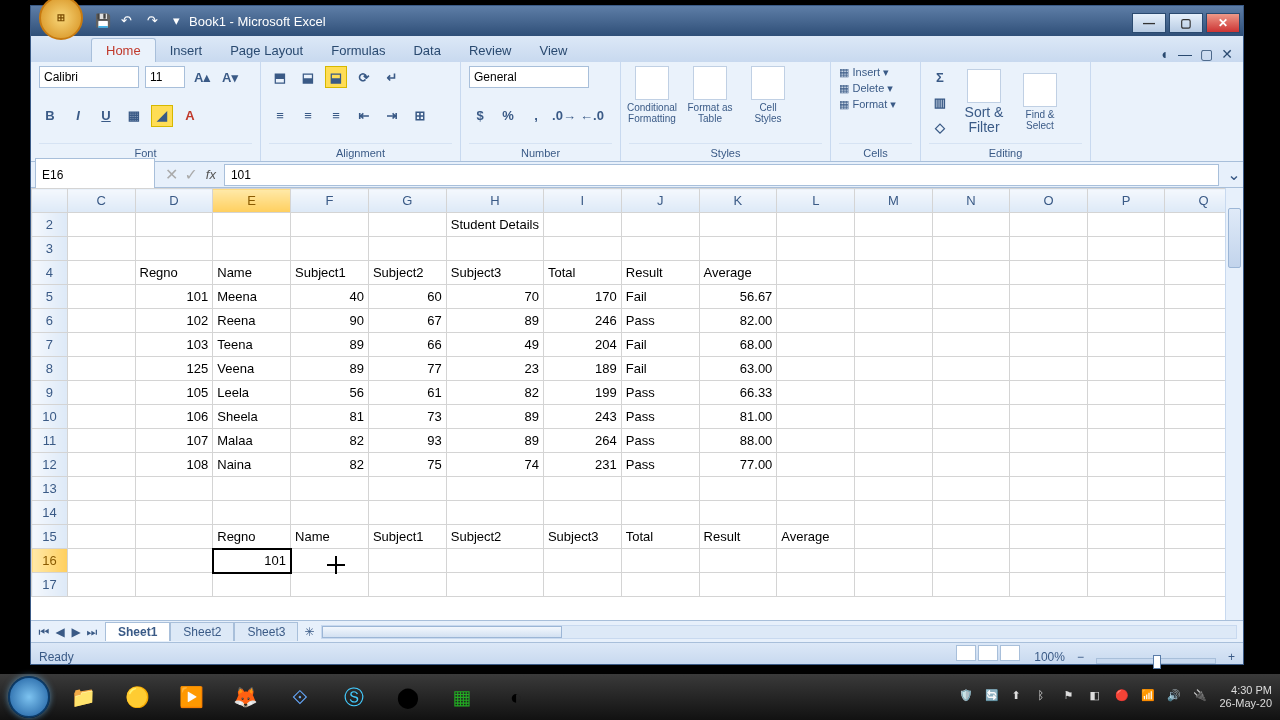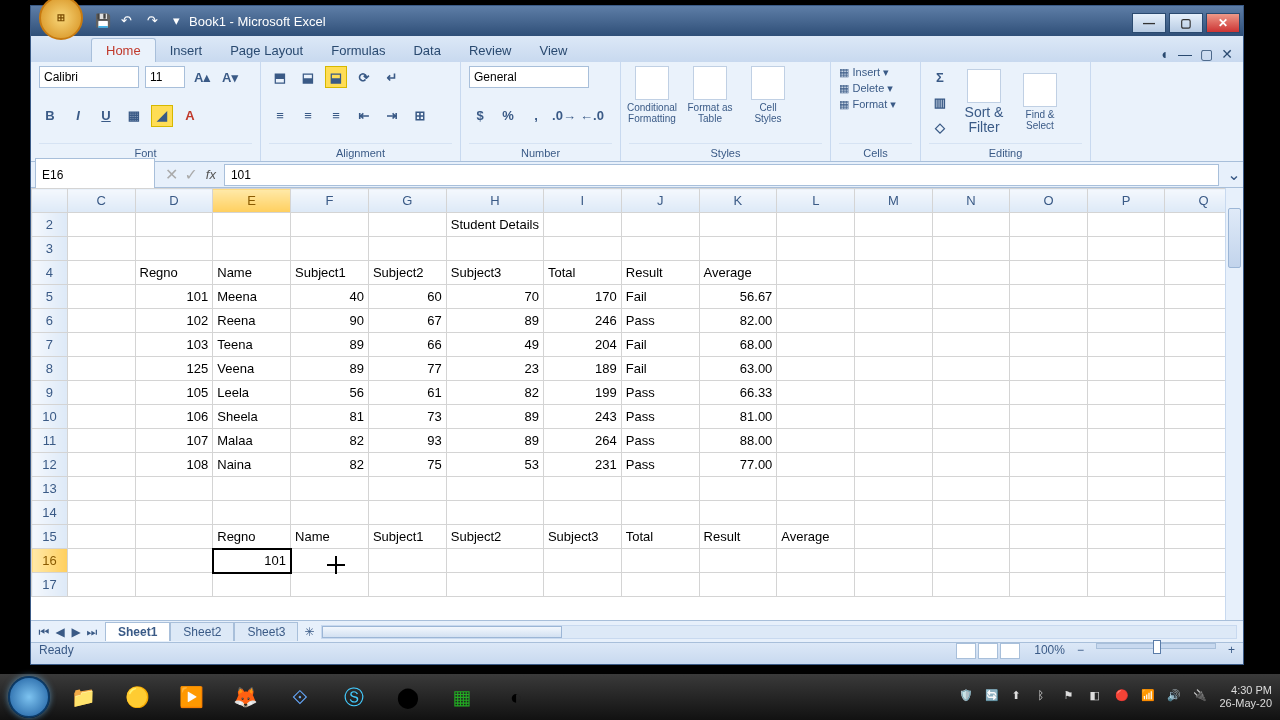--- a/index.html
+++ b/index.html
@@ -61,21 +61,21 @@
 
 .sheet-tabs { height:22px;background:#e7f0fb;border-top:1px solid #a8bfda;display:flex;align-items:center;font-size:12px;color:#3a5a86;}
 .sheet-nav { display:flex;gap:2px;padding:0 6px;}
 .sheet-nav span{width:14px;text-align:center;cursor:default;}
 .sheet-tab { padding:2px 12px;border:1px solid #a8bfda;border-bottom:none;background:#dde9f7;border-radius:0 0 0 0;}
 .sheet-tab.active { background:#fff; font-weight:bold;}
 .hscroll{flex:1;margin:0 6px;height:14px;background:#dde9f7;border:1px solid #c8d9ef;position:relative;}
 .hscroll .thumb{position:absolute;left:0;top:0;bottom:0;width:240px;background:linear-gradient(#f2f7fd,#d3e1f2);border:1px solid #9cb6d6;}
 
 
-.statusbar { height:22px;background:linear-gradient(#dce8f7,#c8d9ef);border-top:1px solid #a8bfda;display:flex;align-items:flex-start;font-size:12px;color:#3a5a86;padding:0 8px;gap:12px;}
+.statusbar { height:22px;background:linear-gradient(#dce8f7,#c8d9ef);border-top:1px solid #a8bfda;display:flex;align-items:flex-end;font-size:12px;color:#3a5a86;padding:0 8px;gap:12px;}
 .statusbar .spacer{flex:1;}
 .view-btns span{display:inline-block;width:20px;height:16px;border:1px solid #a8bfda;margin-right:2px;background:#fff;}
 .zoom-slider{width:120px;height:6px;background:#c8d9ef;border:1px solid #a8bfda;position:relative;}
 .zoom-slider .knob{position:absolute;left:56px;top:-4px;width:8px;height:14px;background:#fff;border:1px solid #5a7ca8;}
 
 
 .taskbar { position:absolute; left:0; right:0; bottom:0; height:46px; background:linear-gradient(#3a3a3a,#111); display:flex; align-items:center; padding:0 8px; gap:14px;}
 .start-orb { width:42px;height:42px;border-radius:50%;background:radial-gradient(#7dc3f0,#1a5a9c);border:2px solid #0c3a66;box-shadow:0 0 6px rgba(120,200,255,.6);}
 .task-ico { width:40px;height:40px;display:flex;align-items:center;justify-content:center;font-size:20px;filter:blur(0.3px);}
 .tray { margin-left:auto;display:flex;align-items:center;gap:10px;color:#ddd;font-size:11px;}
@@ -431,21 +431,21 @@
             <td class=""></td>
             <td class=""></td>
           </tr>
           <tr>
             <th class="">12</th>
             <td class=""></td>
             <td class="num">108</td>
             <td class="">Naina</td>
             <td class="num">82</td>
             <td class="num">75</td>
-            <td class="num">53</td>
+            <td class="num">74</td>
             <td class="num">231</td>
             <td class="">Pass</td>
             <td class="num">77.00</td>
             <td class=""></td>
             <td class=""></td>
             <td class=""></td>
             <td class=""></td>
             <td class=""></td>
             <td class=""></td>
           </tr>

